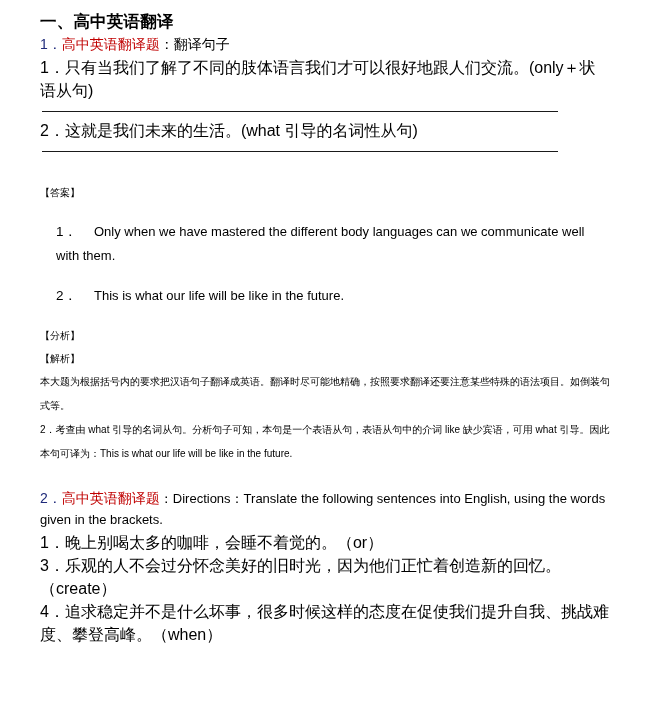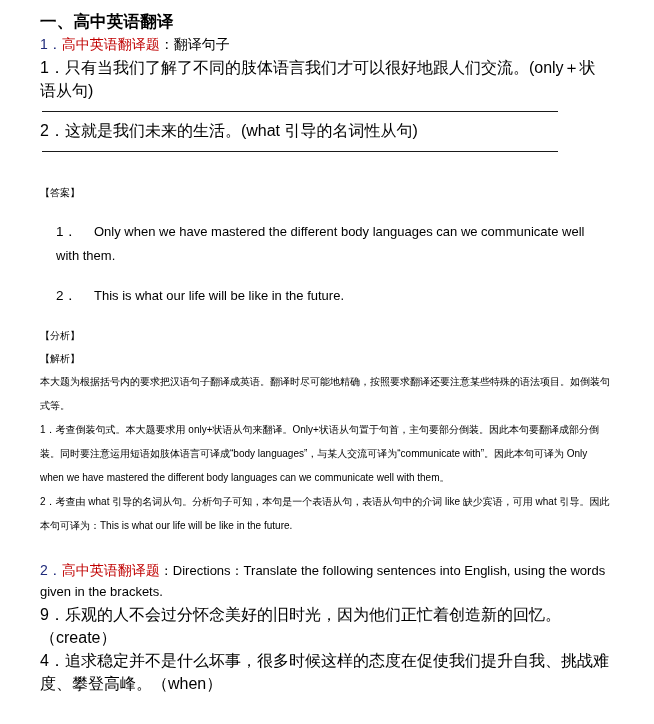--- a/index.html
+++ b/index.html
@@ -136,26 +136,26 @@
       <span class="idx">1．</span><span class="ans-body en">Only when we have mastered the different body languages can we communicate well with them.</span>
     </div>
     <div class="ans-item">
       <span class="idx">2．</span><span class="ans-body en">This is what our life will be like in the future.</span>
     </div>
 
     <div class="section-label">【分析】</div>
     <div class="section-label">【解析】</div>
 
     <div class="para">本大题为根据括号内的要求把汉语句子翻译成英语。翻译时尽可能地精确，按照要求翻译还要注意某些特殊的语法项目。如倒装句式等。</div>
-    <div class="para">1．考查倒装句式。本大题要求用 only+状语从句来翻译。Only+状语从句置于句首，主句要部分倒装。因此本句要翻译成部分倒装。同时要注意运用短语如肢体语言可译成“body languages”，与某人交流可译为“communicate with”。因此本句可译为 Only when we have mastered the different body languages can we communicate well with them。</div>
     <div class="para">2．考查由 what 引导的名词从句。分析句子可知，本句是一个表语从句，表语从句中的介词 like 缺少宾语，可用 what 引导。因此本句可译为：This is what our life will be like in the future.</div>
 
     <div class="gap-lg"></div>
 
     <div class="q-heading">
       <span class="q-num">2．</span><span class="q-red">高中英语翻译题</span><span class="q-rest en">：Directions：Translate the following sentences into English, using the words given in the brackets.</span>
     </div>
 
-    <div class="line">9．乐观的人不会过分怀念美好的旧时光，因为他们正忙着创造新的回忆。（create）</div>
+    <div class="line">1．晚上别喝太多的咖啡，会睡不着觉的。（or）</div>
+    <div class="line">3．乐观的人不会过分怀念美好的旧时光，因为他们正忙着创造新的回忆。（create）</div>
     <div class="line">4．追求稳定并不是什么坏事，很多时候这样的态度在促使我们提升自我、挑战难度、攀登高峰。（when）</div>
 
   </div>
 </div>
 
 </body></html>

